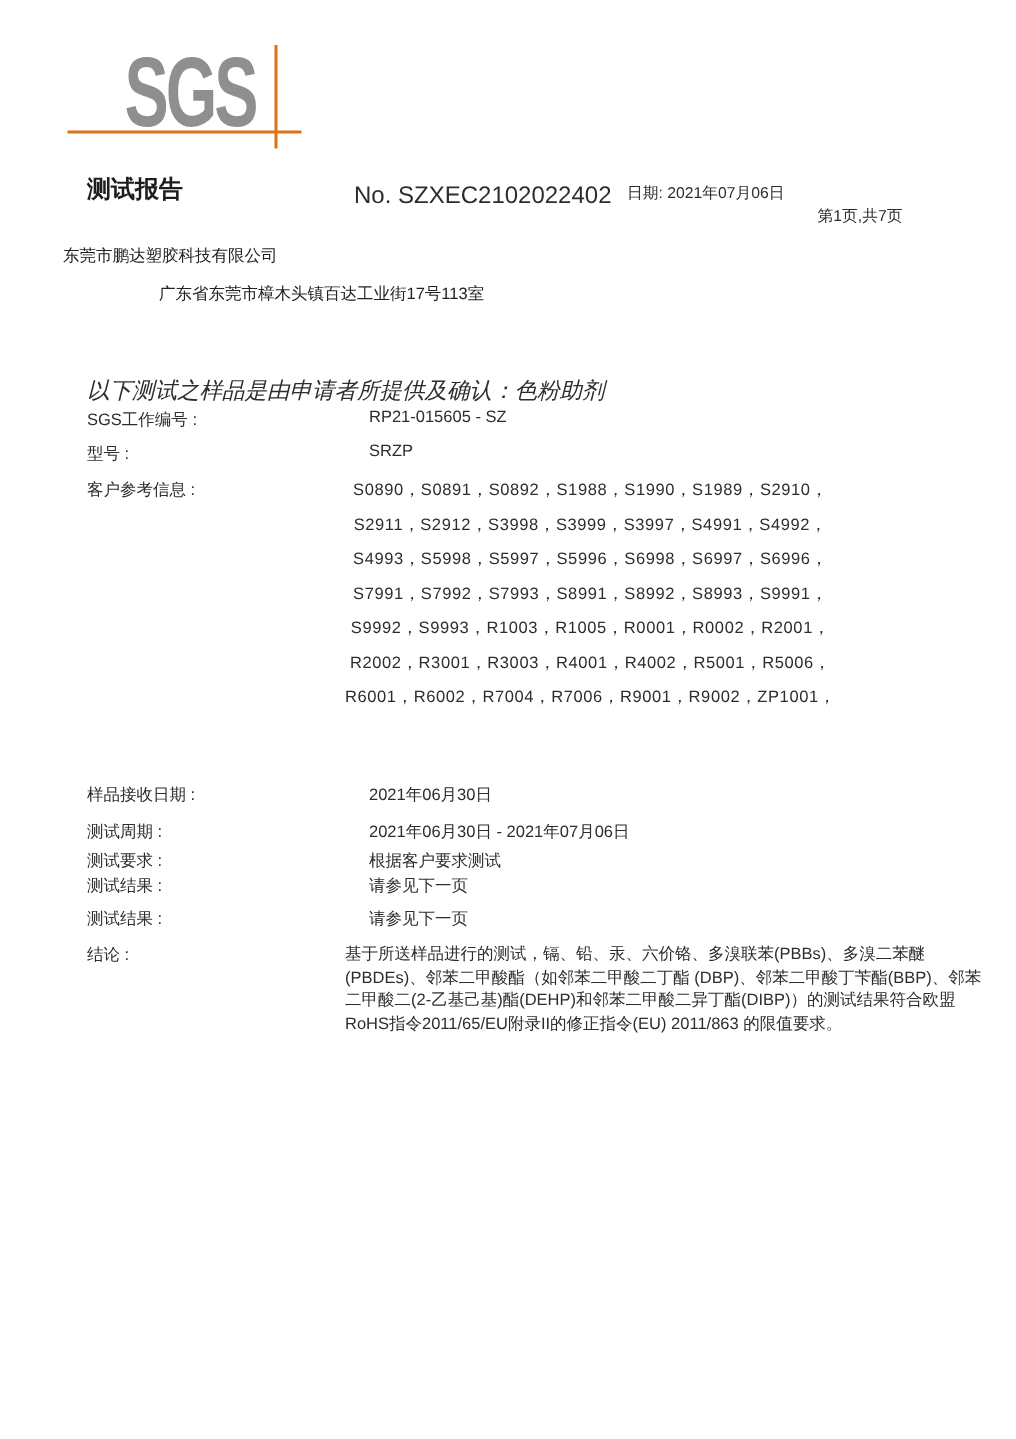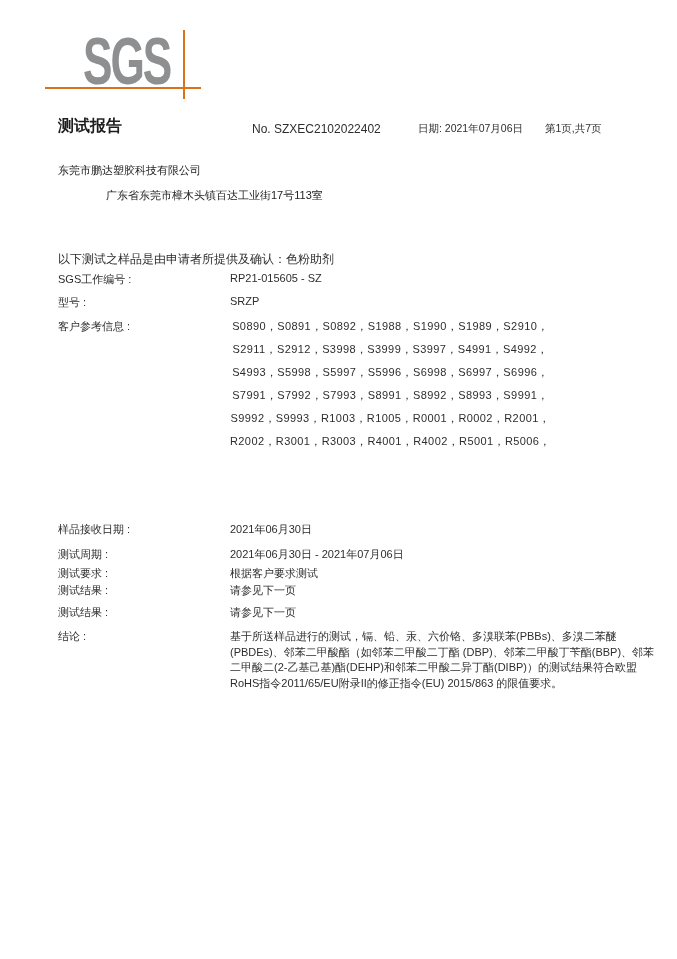--- a/index.html
+++ b/index.html
@@ -13,33 +13,33 @@
   
   .logo-text {
     position:absolute; left:83px; top:33px; font-size:66px; line-height:0.86;
     font-weight:bold; color:#8e8f90; letter-spacing:-3px;
     transform:scaleX(0.67); transform-origin:left top;
   }
   .logo-hline { position:absolute; left:45px; top:87px; width:156px; height:2px; background:#d9731a; }
   .logo-vline { position:absolute; left:183px; top:30px; width:2px; height:69px; background:#d9731a; }
 
   .doc-title { left:58px; top:116px; font-size:16px; font-weight:bold; color:#1d1d1d; }
-  .report-no { left:252px; top:122px; font-size:12px; }
+  .report-no { left:236px; top:122px; font-size:16px; }
   .date-lbl  { left:418px; top:122px; font-size:10.5px; }
-  .pages-lbl { left:545px; top:122px; font-size:10.5px; }
+  .pages-lbl { left:545px; top:137px; font-size:10.5px; }
 
   
-  .applicant-name { left:58px; top:163px; font-size:11px; color:#222; }
+  .applicant-name { left:42px; top:163px; font-size:11px; color:#222; }
   .applicant-addr { left:58px; top:188px; font-size:11px; color:#222;margin-left:48px; }
-  .intro          { left:58px; top:251px; font-size:12px; }
+  .intro          { left:58px; top:251px; font-size:15px;font-style:italic; }
 
   
   .row { position:absolute; left:58px; font-size:11px; }
   .row .k { position:absolute; left:0; white-space:nowrap; }
-  .row .v { position:absolute; left:172px; white-space:nowrap;text-align:center; }
+  .row .v { position:absolute; left:188px; white-space:nowrap;text-align:center; }
   .codes { position:absolute; left:172px; top:0;text-align:center; }
   .codes div { height:23px; white-space:nowrap; letter-spacing:0.4px; }
   .concl { position:absolute; left:172px; top:0; width:428px; white-space:normal;
            line-height:15.6px; }
 
   
   .stamp-diag {
     position:absolute; left:52px; top:912px; width:160px;
     font-size:6.2px; line-height:7px; color:#a89f96;
     transform:rotate(-33deg); transform-origin:left bottom;
@@ -89,20 +89,21 @@
   </div>
   <div class="row" style="top:319px">
     <span class="k">客户参考信息 :</span>
     <div class="codes">
       <div>S0890，S0891，S0892，S1988，S1990，S1989，S2910，</div>
       <div>S2911，S2912，S3998，S3999，S3997，S4991，S4992，</div>
       <div>S4993，S5998，S5997，S5996，S6998，S6997，S6996，</div>
       <div>S7991，S7992，S7993，S8991，S8992，S8993，S9991，</div>
       <div>S9992，S9993，R1003，R1005，R0001，R0002，R2001，</div>
       <div>R2002，R3001，R3003，R4001，R4002，R5001，R5006，</div>
+      <div>R6001，R6002，R7004，R7006，R9001，R9002，ZP1001，</div>
     </div>
   </div>
   <div class="row" style="top:522px">
     <span class="k">样品接收日期 :</span>
     <span class="v">2021年06月30日</span>
   </div>
   <div class="row" style="top:547px">
     <span class="k">测试周期 :</span>
     <span class="v">2021年06月30日 - 2021年07月06日</span>
   </div>
@@ -113,21 +114,21 @@
   <div class="row" style="top:583px">
     <span class="k">测试结果 :</span>
     <span class="v">请参见下一页</span>
   </div>
   <div class="row" style="top:605px">
     <span class="k">测试结果 :</span>
     <span class="v">请参见下一页</span>
   </div>
   <div class="row" style="top:629px">
     <span class="k">结论 :</span>
-    <div class="concl">基于所送样品进行的测试，镉、铅、汞、六价铬、多溴联苯(PBBs)、多溴二苯醚(PBDEs)、邻苯二甲酸酯（如邻苯二甲酸二丁酯 (DBP)、邻苯二甲酸丁苄酯(BBP)、邻苯二甲酸二(2-乙基己基)酯(DEHP)和邻苯二甲酸二异丁酯(DIBP)）的测试结果符合欧盟RoHS指令2011/65/EU附录II的修正指令(EU) 2015/863 的限值要求。</div>
+    <div class="concl">基于所送样品进行的测试，镉、铅、汞、六价铬、多溴联苯(PBBs)、多溴二苯醚(PBDEs)、邻苯二甲酸酯（如邻苯二甲酸二丁酯 (DBP)、邻苯二甲酸丁苄酯(BBP)、邻苯二甲酸二(2-乙基己基)酯(DEHP)和邻苯二甲酸二异丁酯(DIBP)）的测试结果符合欧盟RoHS指令2011/65/EU附录II的修正指令(EU) 2011/863 的限值要求。</div>
   </div>
 
   <div class="stamp-diag">
     <div>SGS-CSTC Standards Technical Services Co., Ltd.</div>
     <div>Shenzhen Branch Testing Center Chemical Laboratory</div>
   </div>
 
   <svg class="stamp-svg" width="120" height="115" viewBox="0 0 120 115">
     <defs>
       <path id="ringArc" d="M 22 82 A 45 43 0 1 1 98 82" fill="none"></path>

